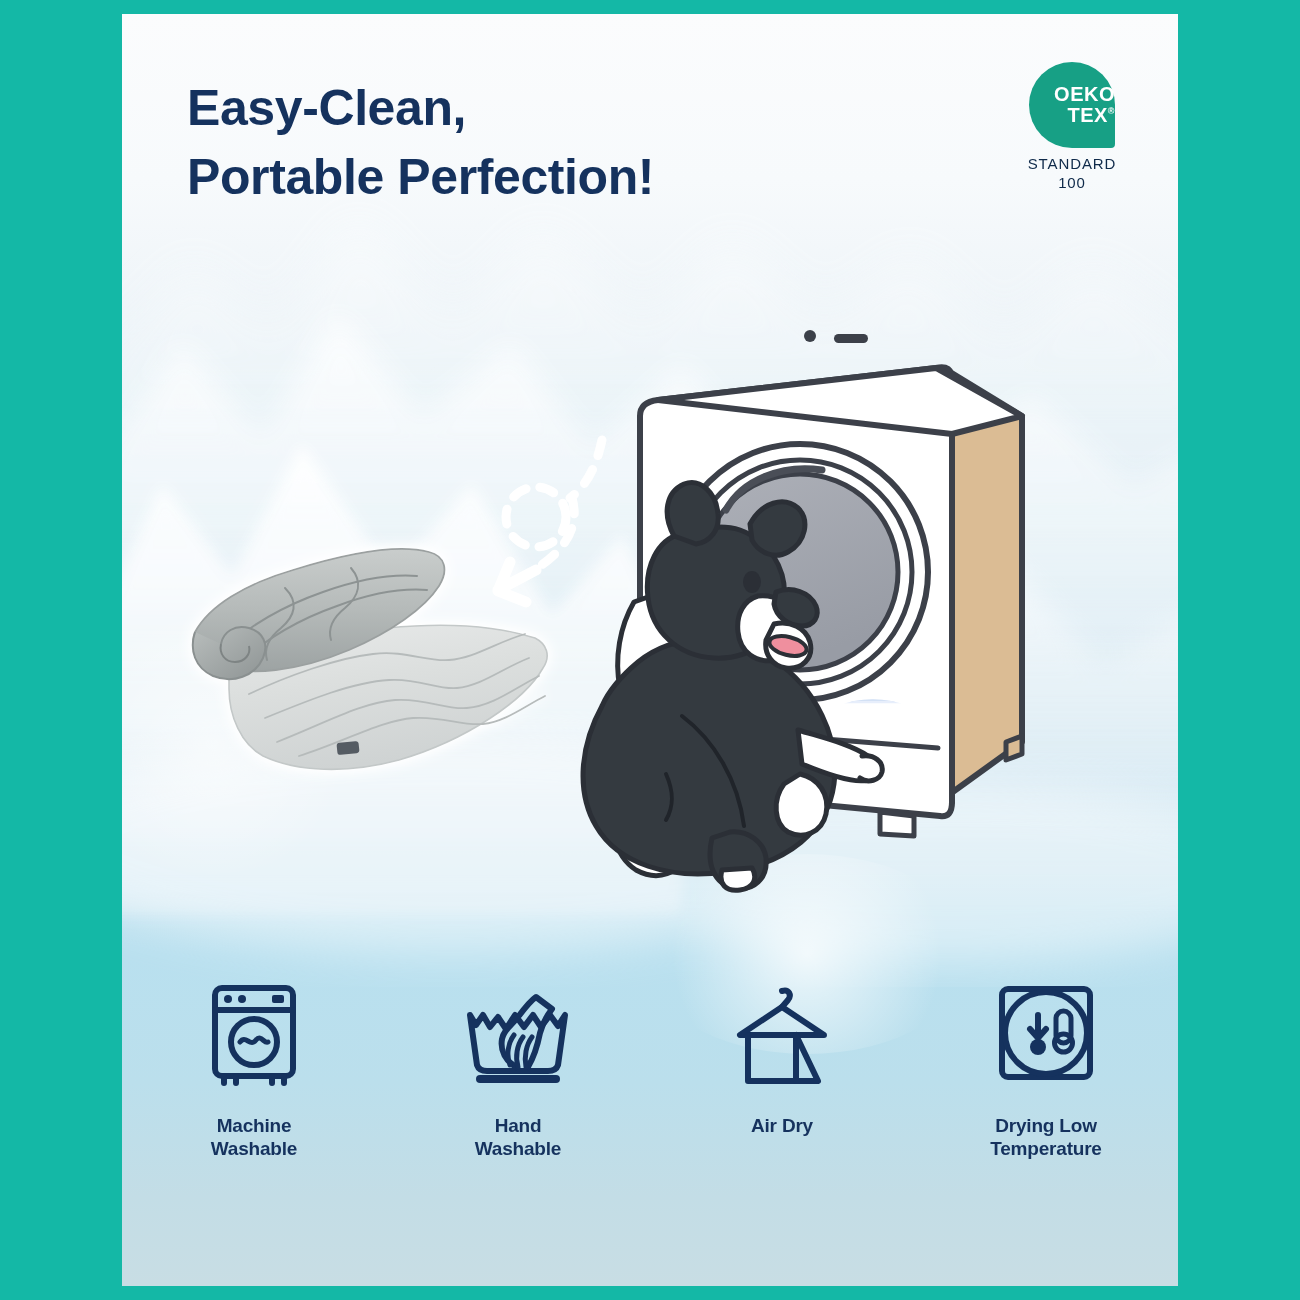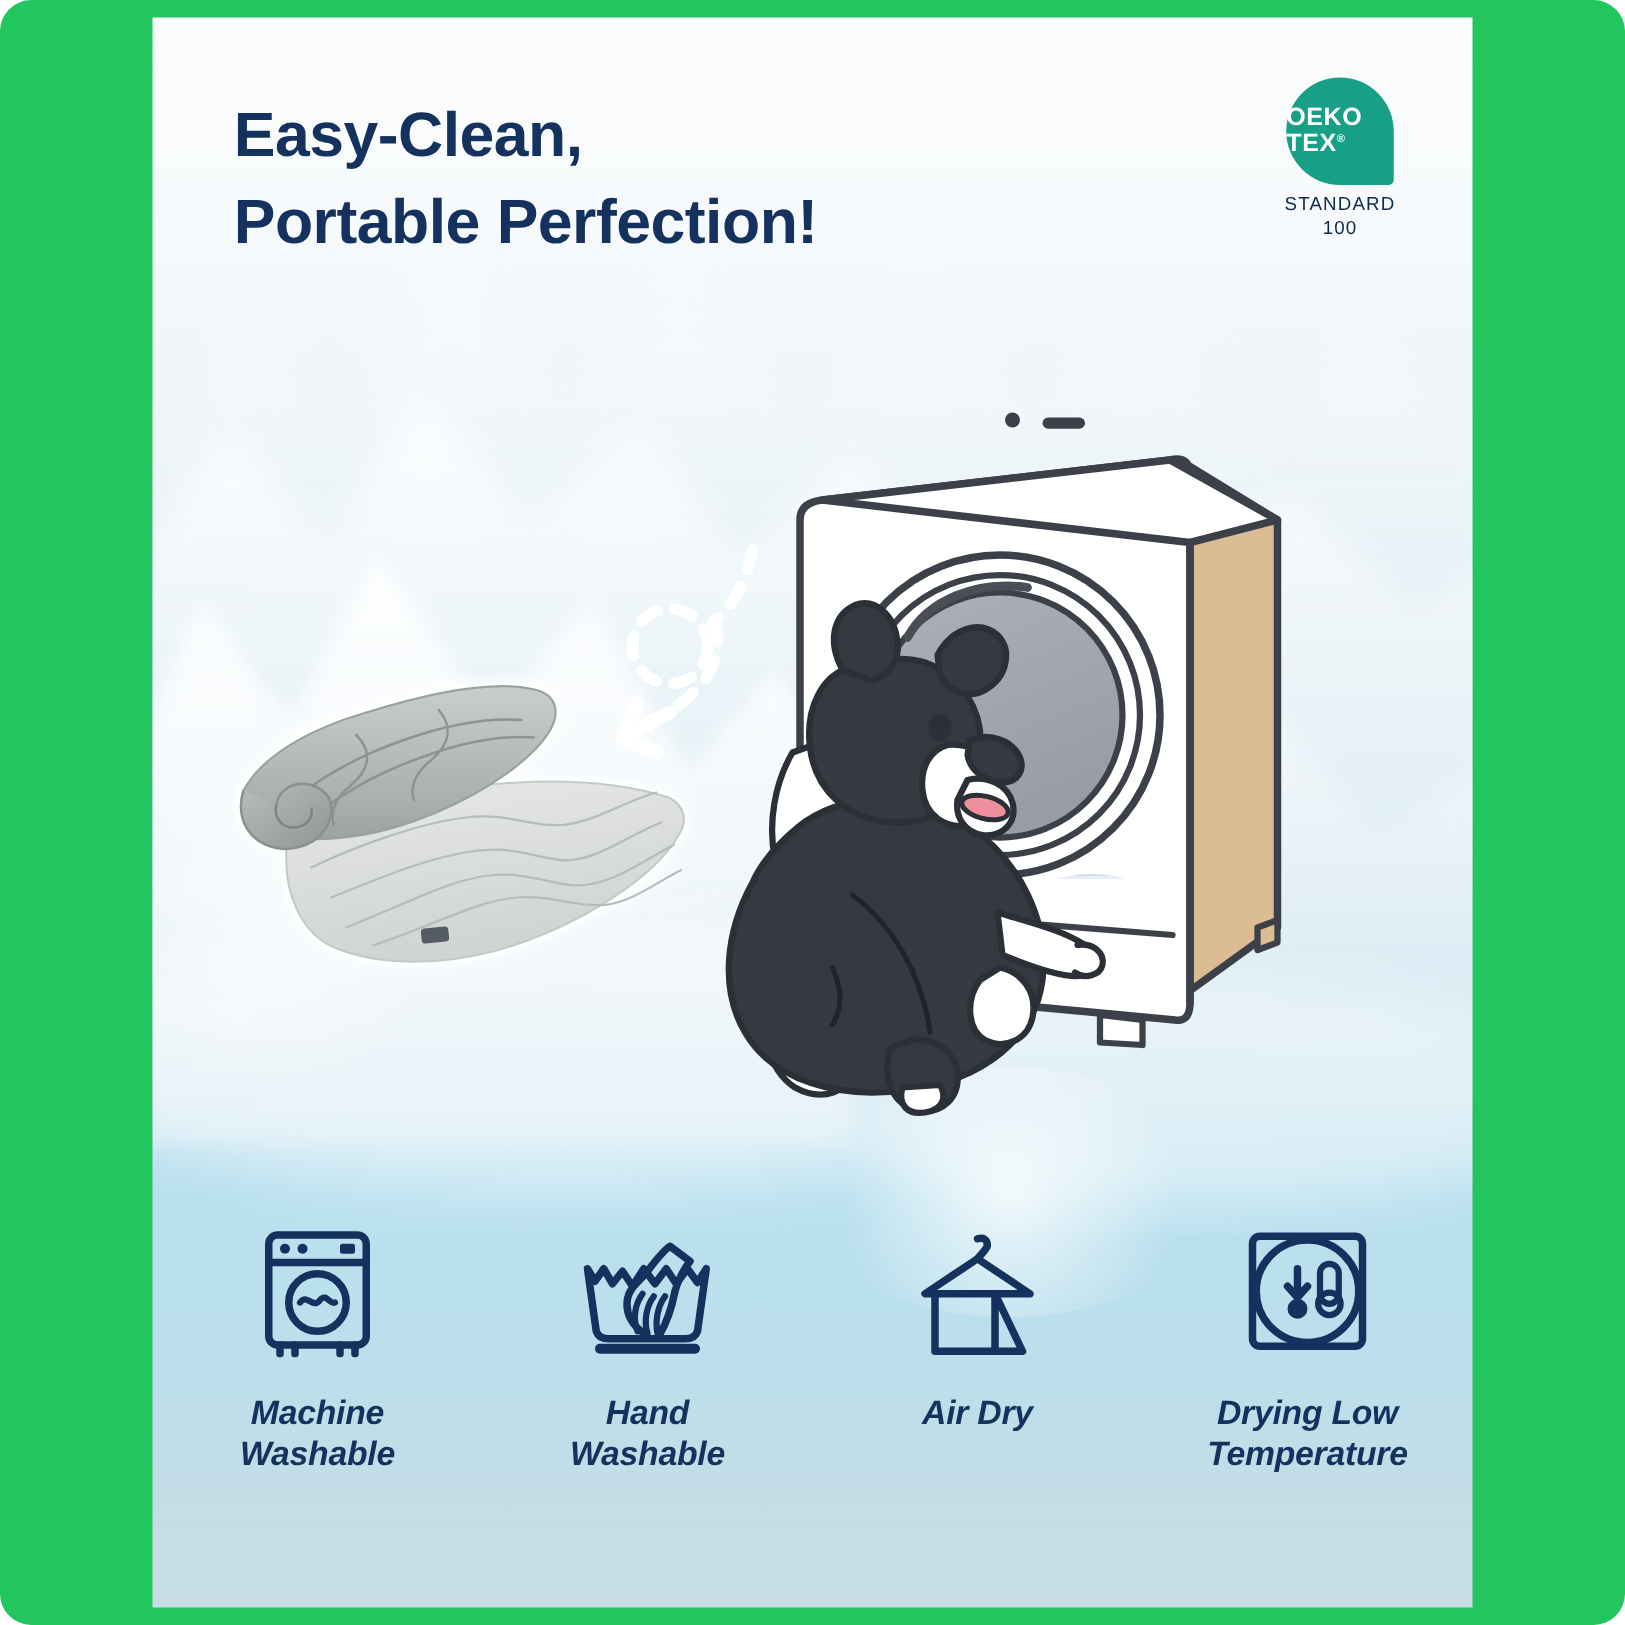--- a/index.html
+++ b/index.html
@@ -8,22 +8,21 @@
     width:1300px; height:1300px;
     background:#ffffff;
     font-family:"Liberation Sans", sans-serif;
     overflow:hidden;
   }
 
   
   #poster {
     position:relative;
     width:1300px; height:1300px;
-    background:#22c55e;
-    border-radius:25px;
+    background:#14b8a6;
   }
   #canvas {
     position:absolute;
     left:122px; top:14px;
     width:1056px; height:1272px;
     overflow:hidden;
     background:linear-gradient(to bottom,
        #fbfcfd 0%,
        #f7fafc 13%,
        #eef4f8 24%,
@@ -68,21 +67,21 @@
     width:108px;
     text-align:center;
     z-index:30;
   }
   #oeko .drop {
     width:86px; height:86px;
     margin:0 auto;
     background:#17a085;
     border-radius:50% 50% 4px 50%;
     display:flex; flex-direction:column;
-    align-items:flex-start; justify-content:center;
+    align-items:flex-end; justify-content:center;
     color:#ffffff;
     line-height:1.04;
   }
   #oeko .l1 { font-size:20px; font-weight:700; letter-spacing:.5px; }
   #oeko .l2 { font-size:20px; font-weight:700; letter-spacing:.5px; position:relative; }
   #oeko .l2 sup { font-size:9px; vertical-align:super; }
   #oeko .std {
     margin-top:7px;
     color:#0f2a4a;
     font-size:15px; font-weight:400;
@@ -124,26 +123,25 @@
     left:0; top:960px;
     width:1056px;
     display:flex;
     z-index:30;
   }
   .feature { flex:1; text-align:center; }
   .feature .ico { height:118px; display:flex; align-items:center; justify-content:center; }
   .feature .lbl {
     margin-top:22px;
     color:#15325e;
-    font-size:27px;
+    font-size:19px;
     font-weight:700;
     line-height:1.22;
     white-space:pre-line;
     letter-spacing:-0.2px;
-    font-style:italic;
   }
   .f-machine { margin-top:0px; }
   .f-hand    { margin-top:-4px;text-align:center; }
   .f-dry     { margin-top:-2px; }
   .f-air     { margin-top:10px; }
 </style>
 </head>
 <body>
 
 <div id="poster">

